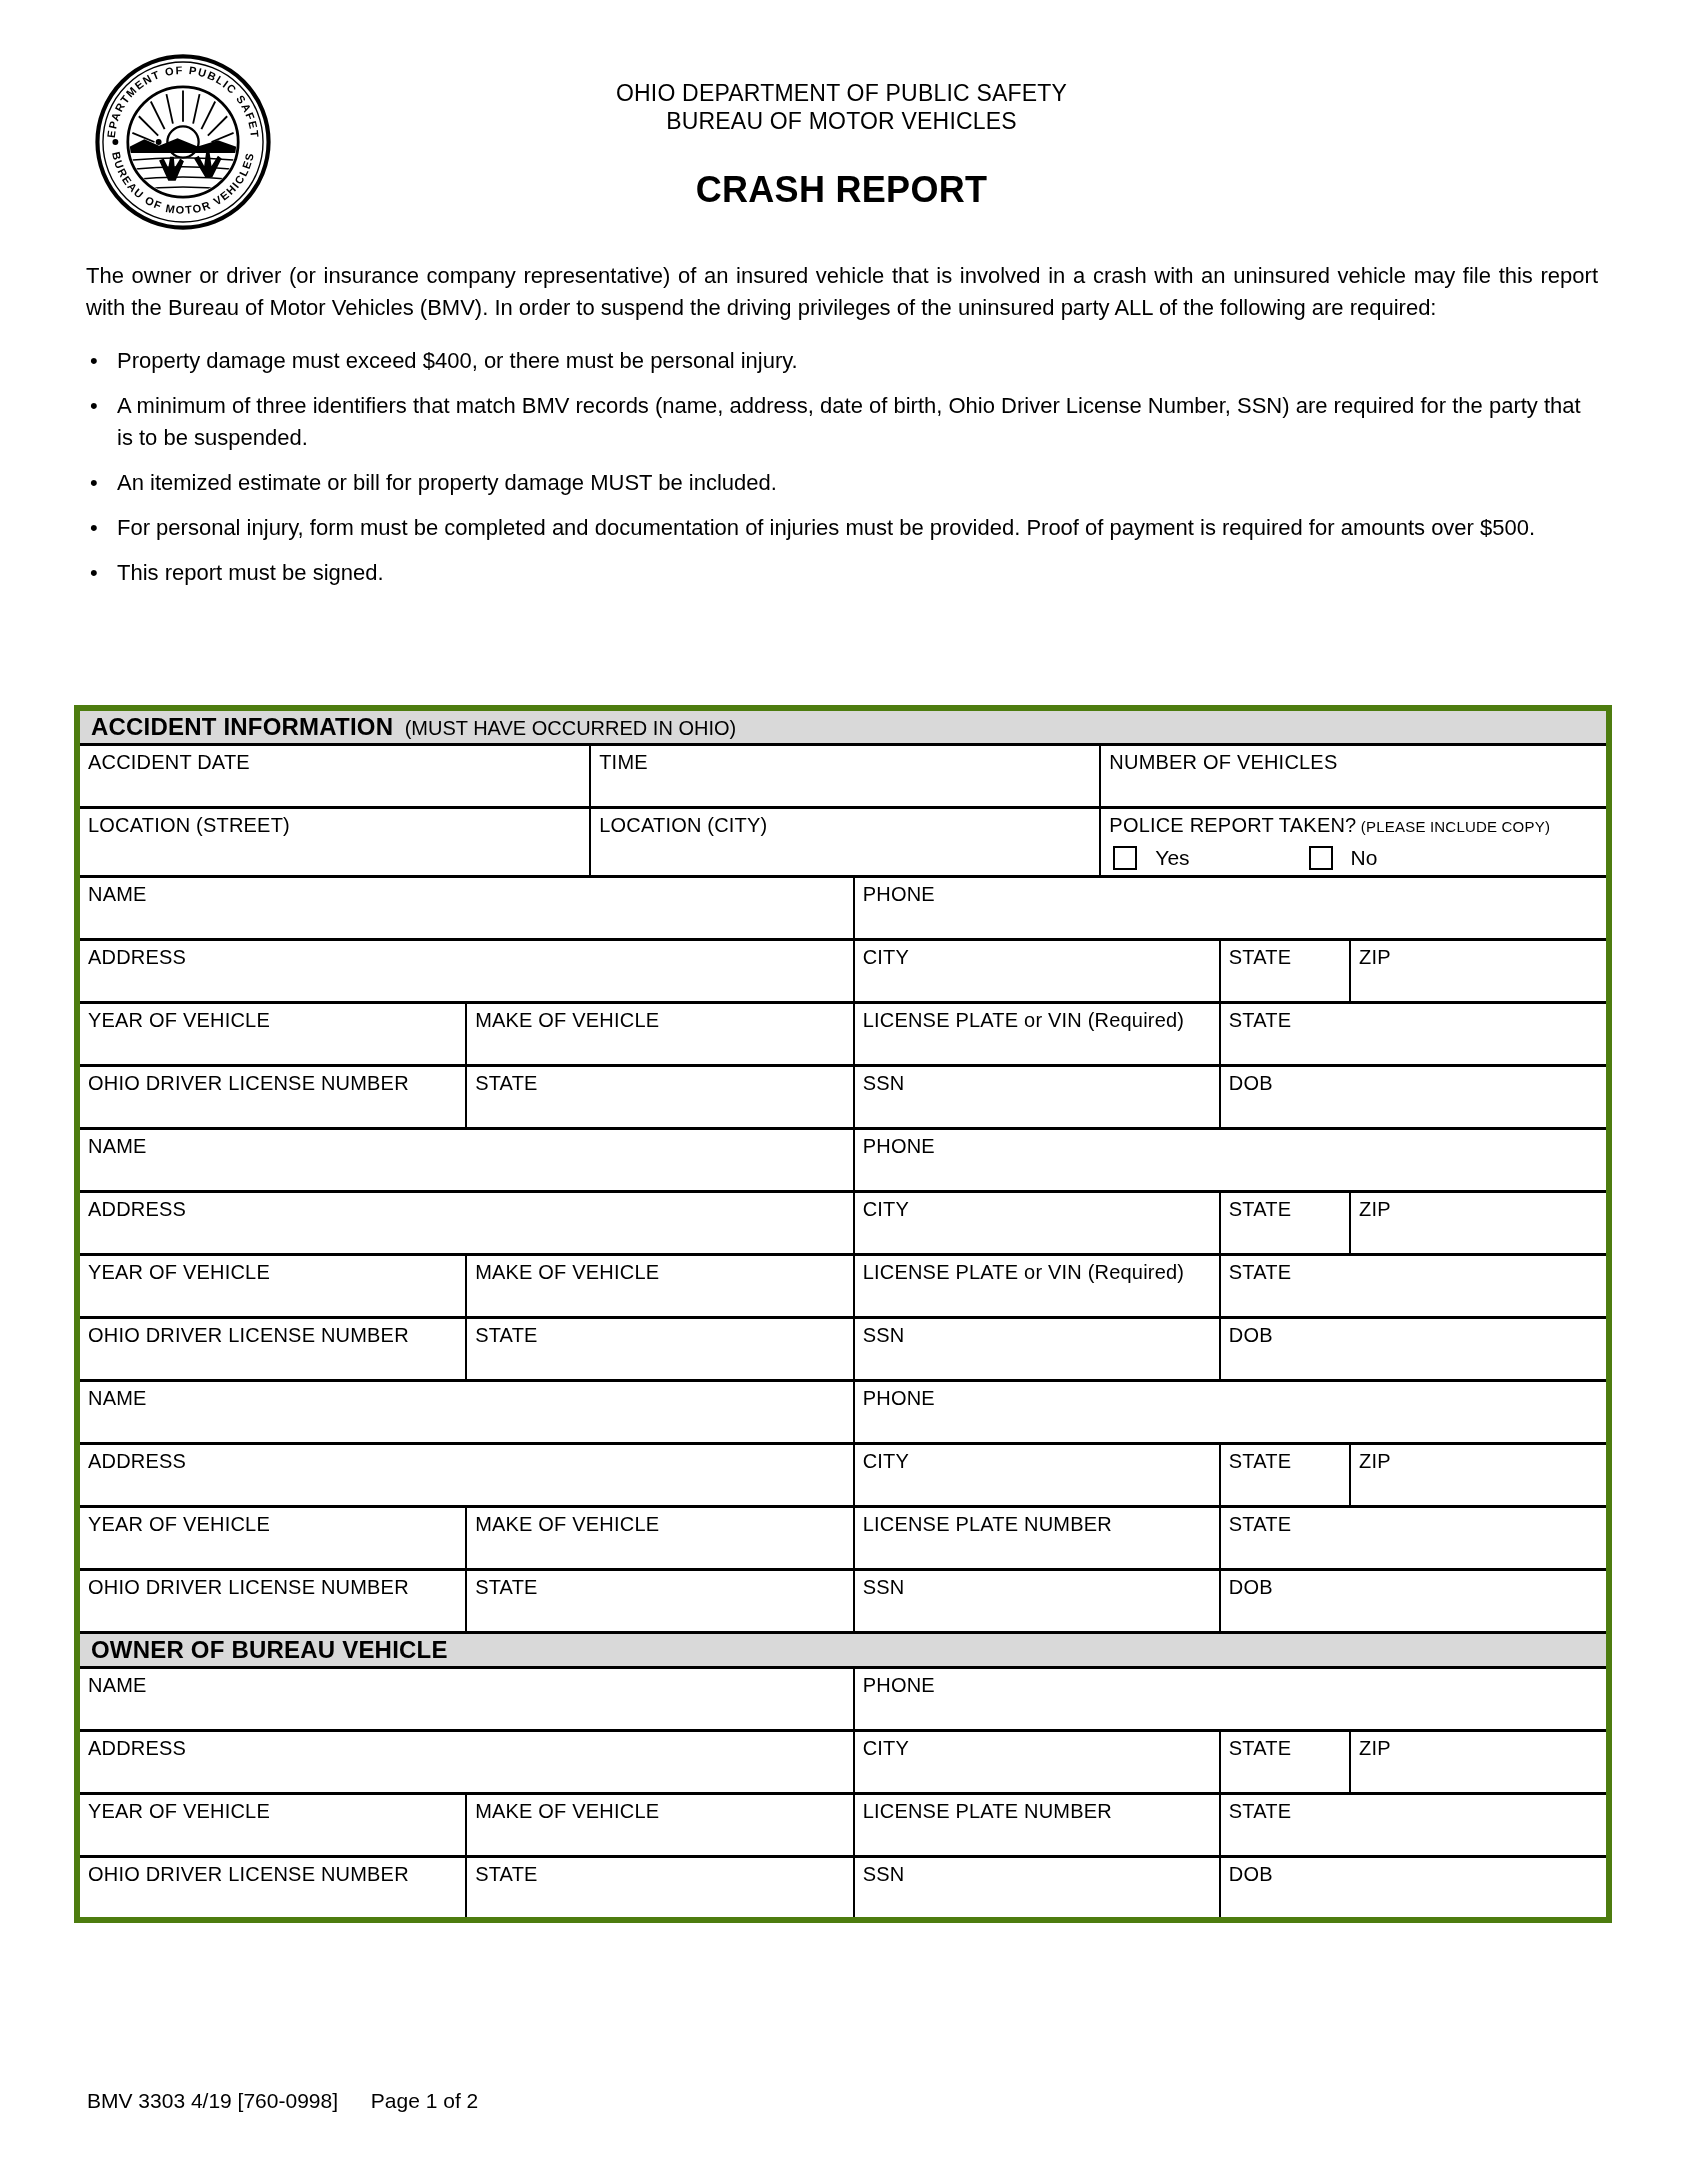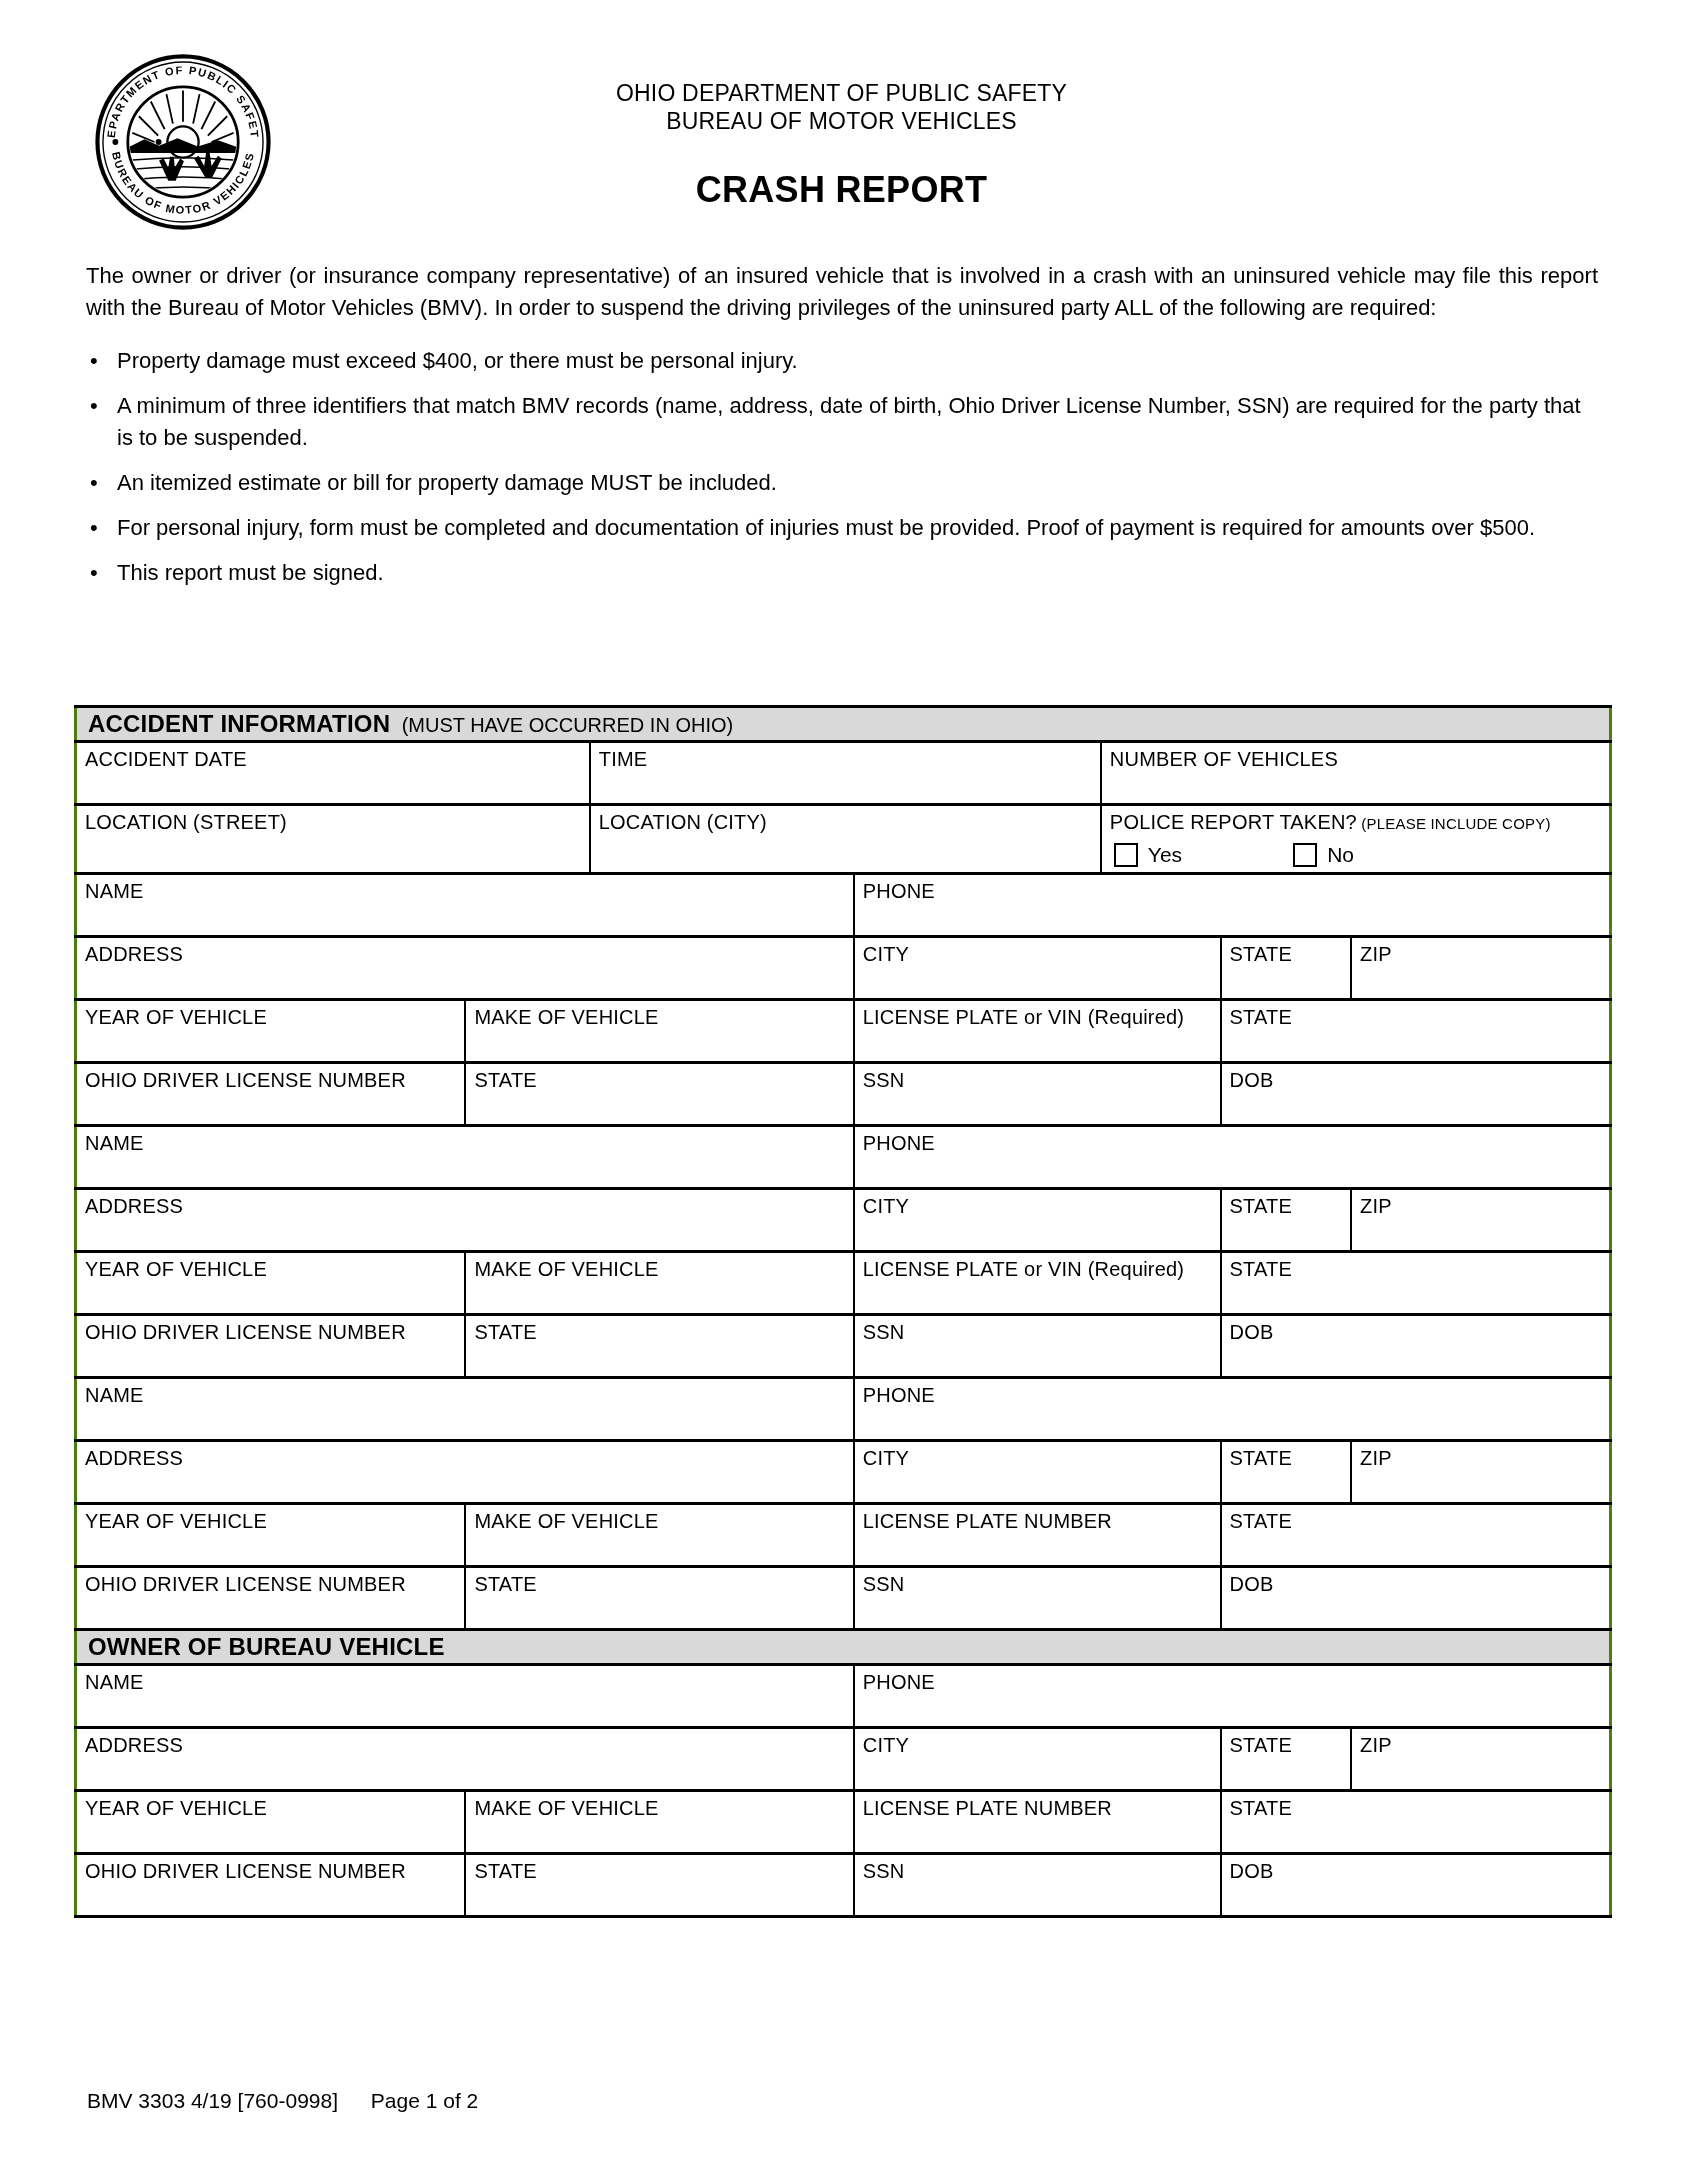--- a/index.html
+++ b/index.html
@@ -18,31 +18,31 @@
   
   .intro { position:absolute; left:86px; top:248px; width:1512px; }
   .intro p { font-size:22px; line-height:32px; text-align:justify;margin-top:12px; }
   .intro ul { list-style:none; margin-top:21px; }
   .intro li { position:relative; padding-left:31px; margin-bottom:13px;
               font-size:22px; line-height:32px; }
   .intro li::before { content:"\2022"; position:absolute; left:4px; top:0; font-size:22px; }
   
   table.form { position:absolute; left:74px; top:705px; width:1538px;
                border-collapse:collapse; table-layout:fixed;
-               border:3px solid #4d7c0f; }
+               border:6px solid #4d7c0f; }
   td { border:2px solid #000; border-top-width:3px; border-bottom-width:3px;
        vertical-align:top; padding:5px 8px; overflow:hidden; }
   tr.band td { background:#d9d9d9; height:30px; vertical-align:middle;
                padding:2px 8px 2px 11px; white-space:nowrap; }
   .band-title { font-size:24px; font-weight:bold; letter-spacing:0.2px; }
   .band-sub { font-size:20px; margin-left:7px; }
   tr.frow td { height:63px; }
   .lbl { font-size:20px; letter-spacing:0.2px; }
   .sub-note { font-size:15px; letter-spacing:0.2px; }
-  .cb-row { margin-top:9px; margin-left:4px; display:flex; align-items:center; }
+  .cb-row { margin-top:9px; margin-left:4px; display:flex; align-items:center;gap:8px; }
   .cb { width:24px; height:24px; border:2px solid #000; background:#fff; flex:none; }
   .cb-lbl { font-size:21px; margin-left:10px; }
   .cb-no { margin-left:111px; }
   
   .footer { position:absolute; left:87px; top:2089px; font-size:21px; }
   .footer .pg { margin-left:27px; }
 </style>
 </head>
 <body>
 

